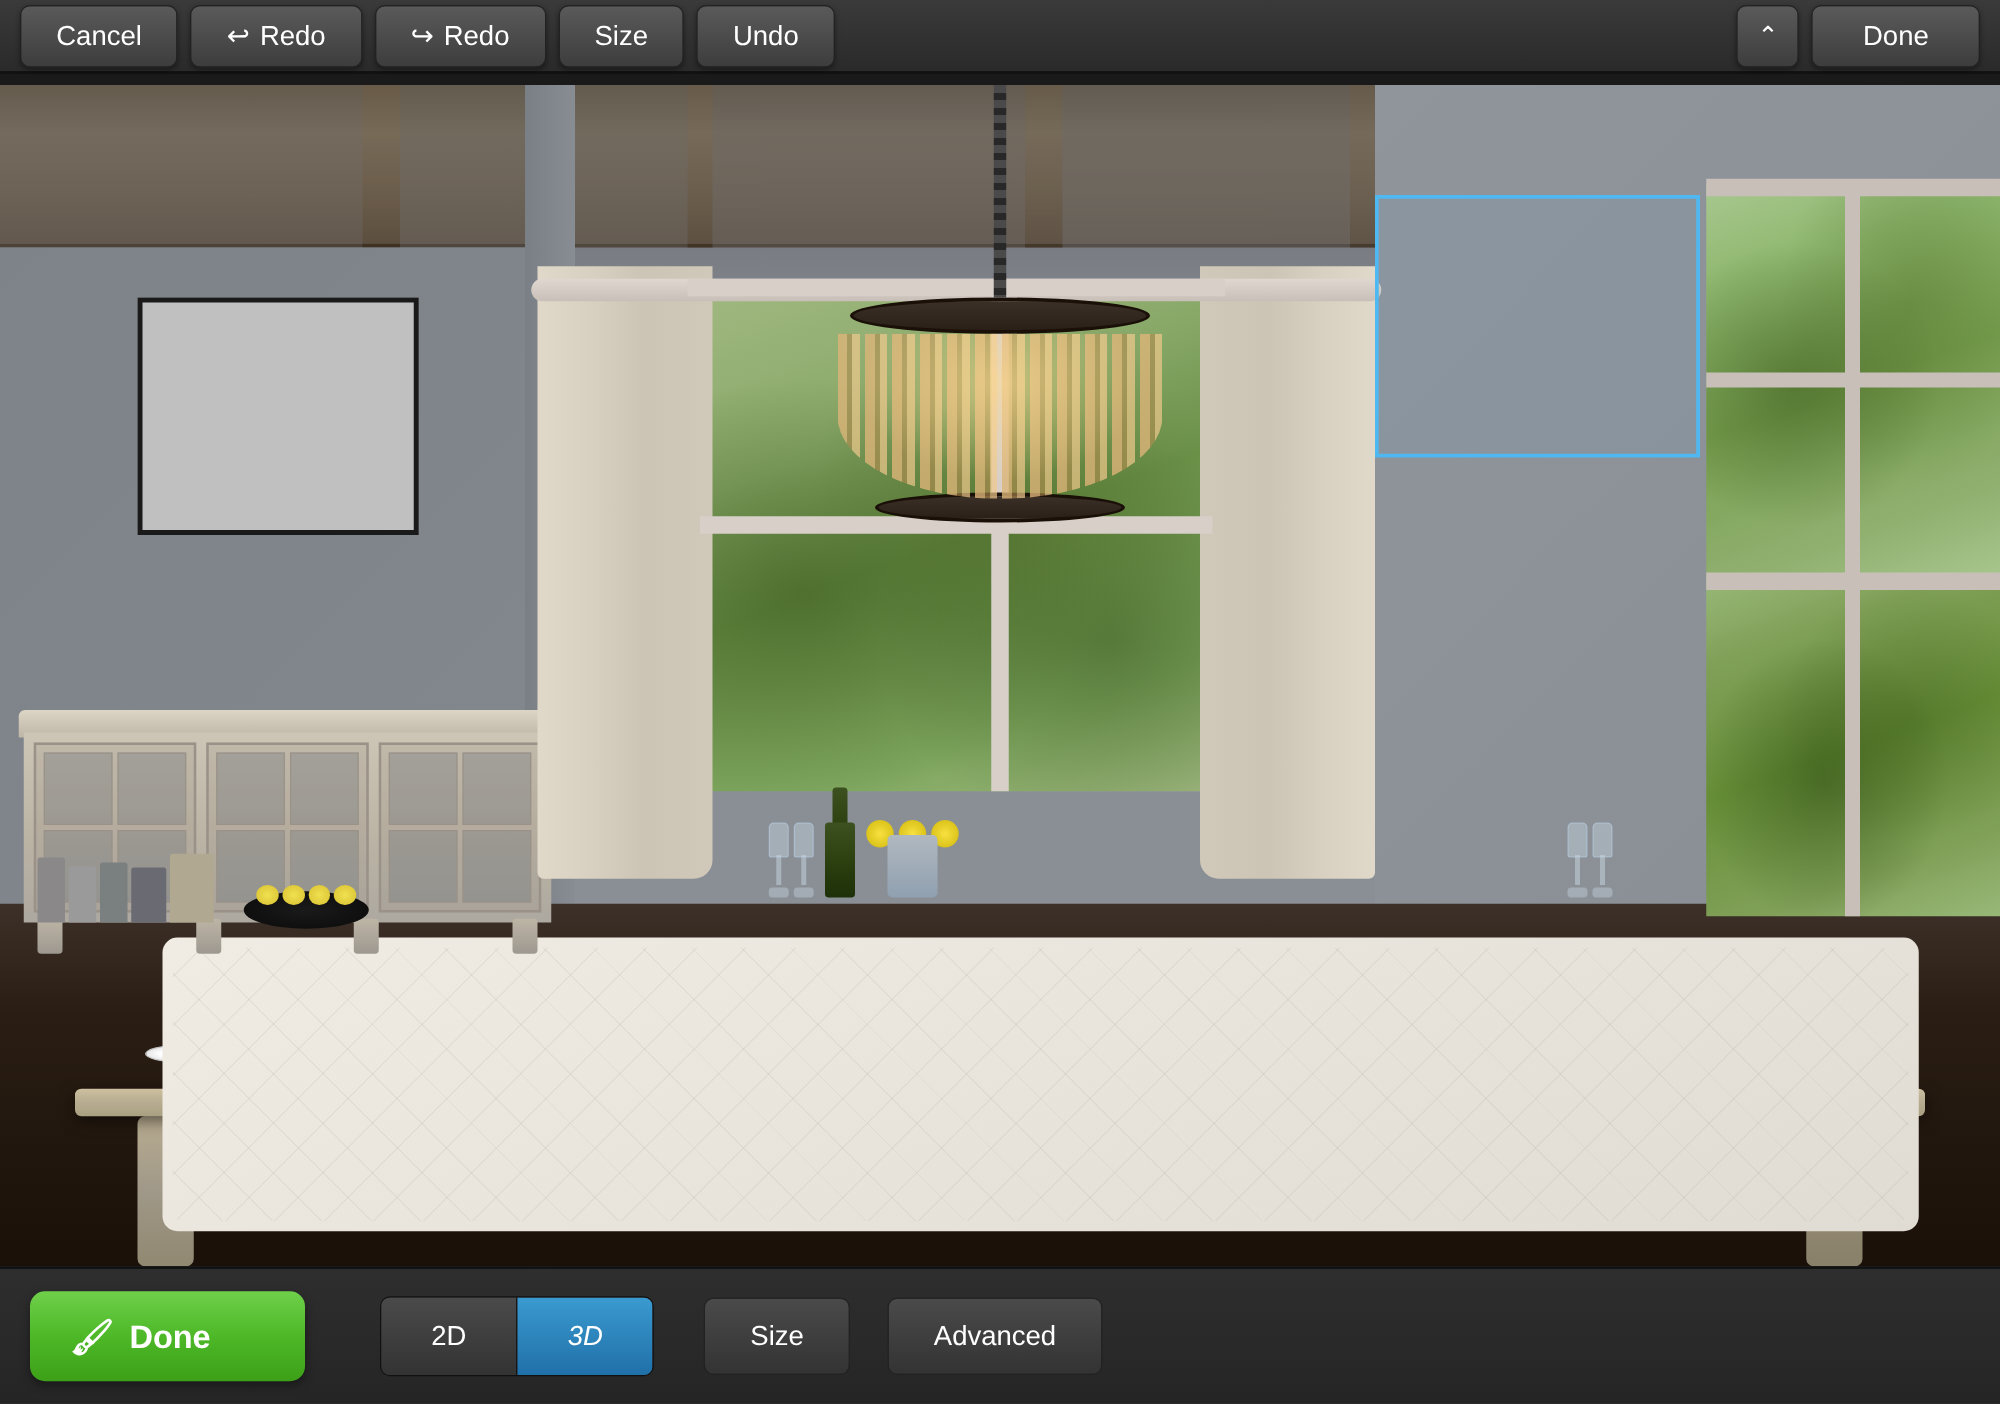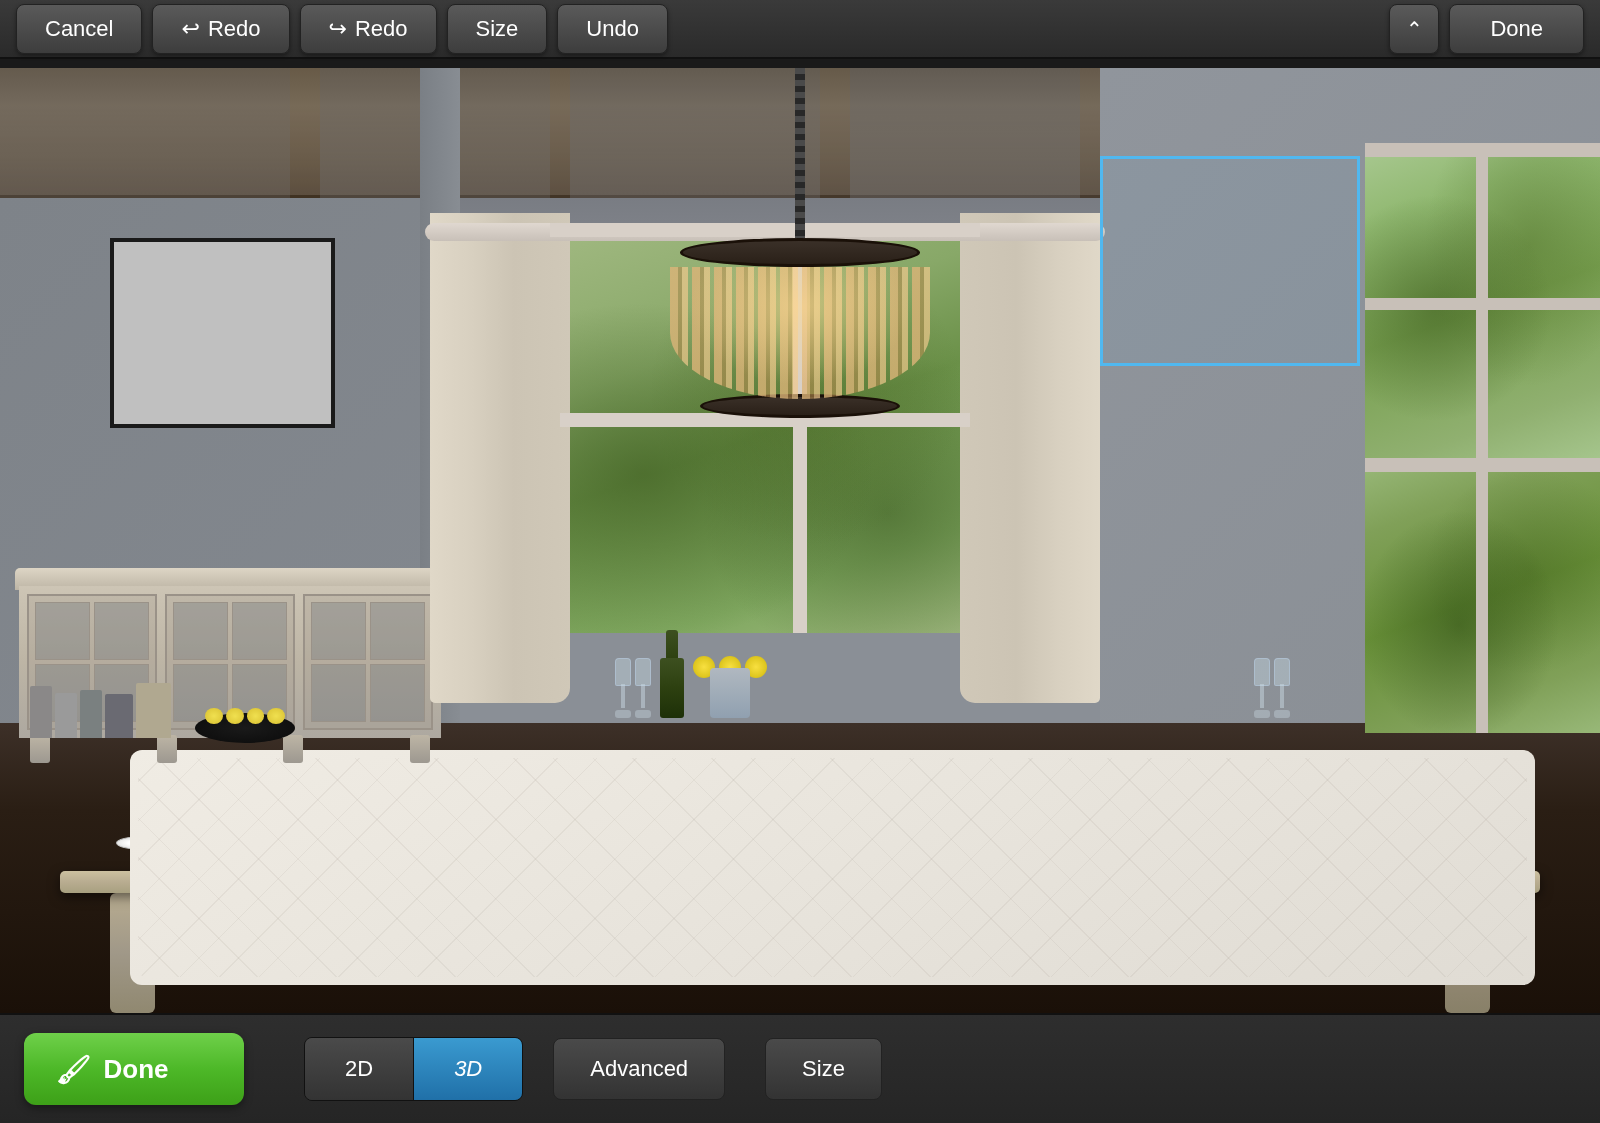--- a/index.html
+++ b/index.html
@@ -1030,16 +1030,16 @@
     <span class="paint-icon">🖌</span>
     <span>Done</span>
   </button>
 
 
   <div id="view-mode-group">
     <button class="view-btn">2D</button>
     <button class="view-btn active">3D</button>
   </div>
 
+  <button id="size-btn">Size</button>
+
   <button id="advanced-btn">Advanced</button>
-
-  <button id="size-btn">Size</button>
 </div>
 
 </body></html>

